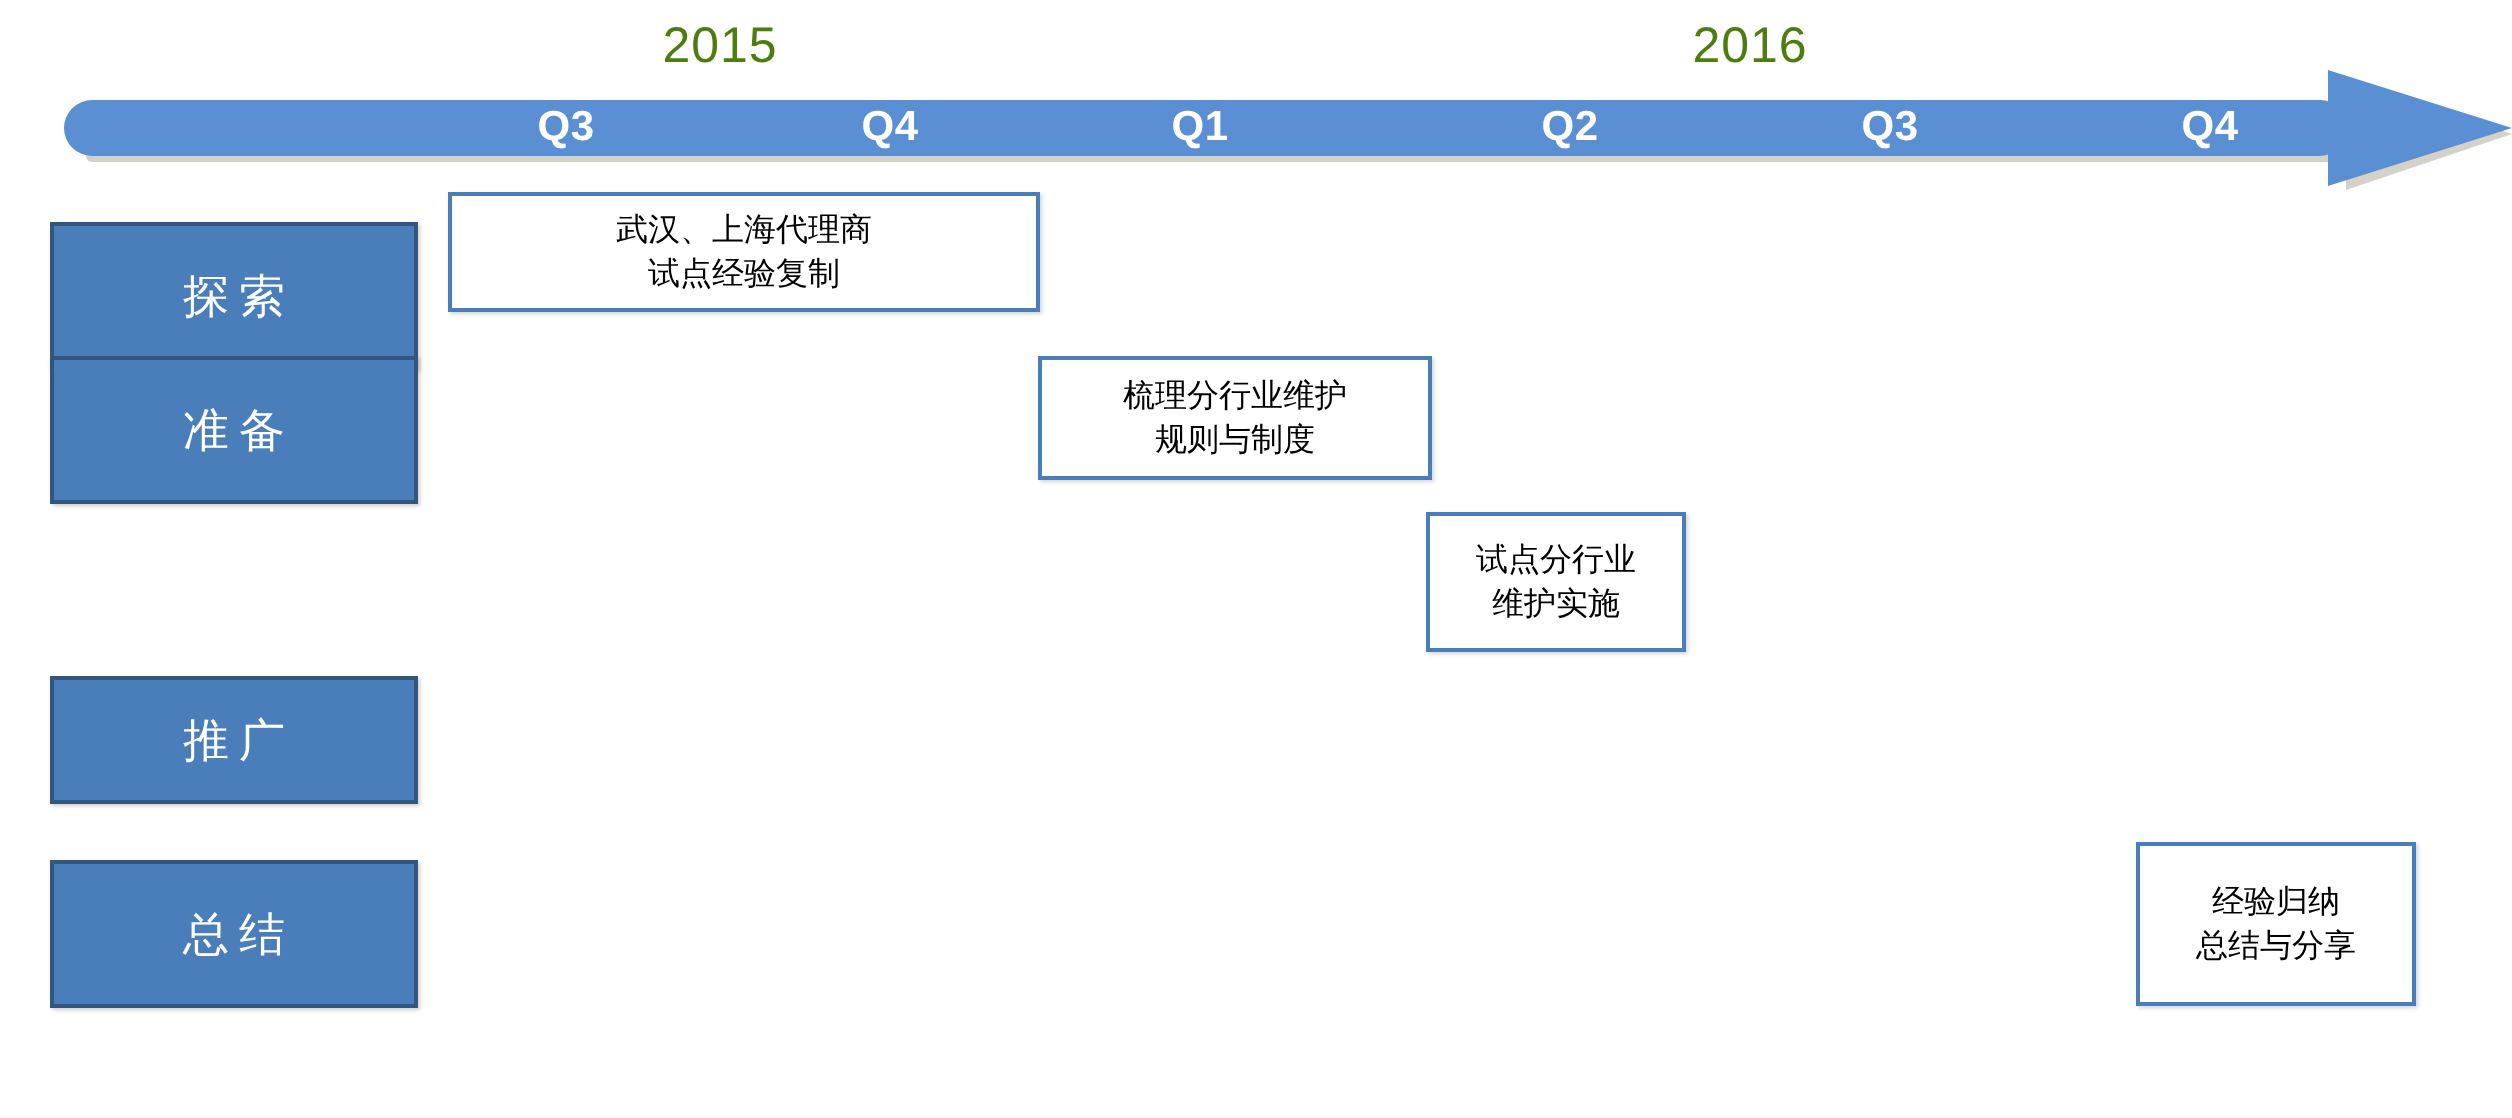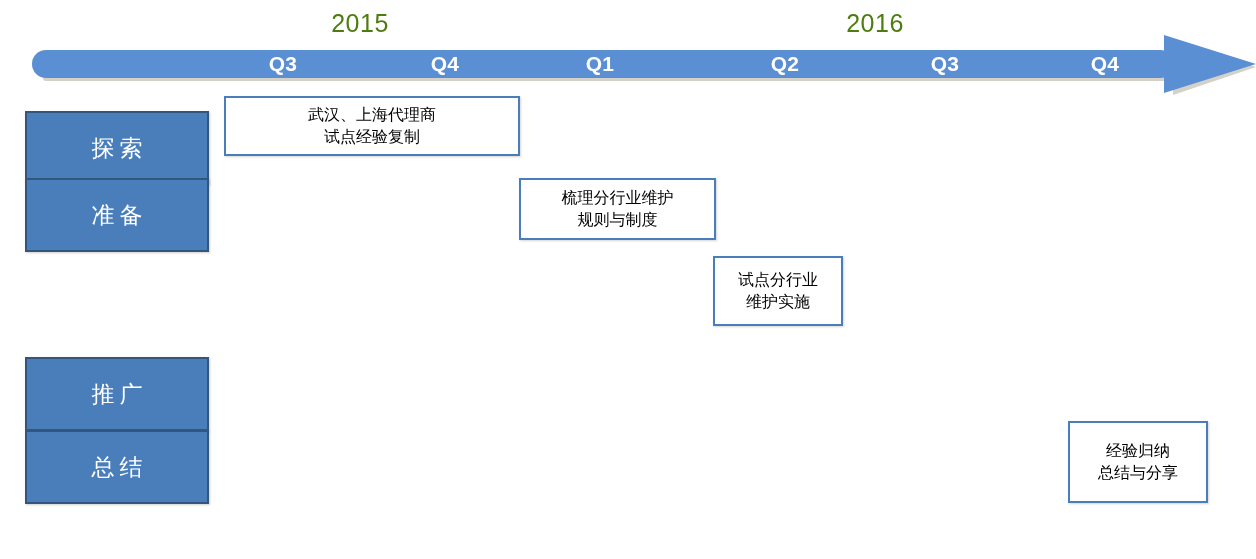--- a/index.html
+++ b/index.html
@@ -118,21 +118,21 @@
   <div class="quarter-label" id="q-3" style="left: 785px;">Q2</div>
   <div class="quarter-label" id="q-4" style="left: 945px;">Q3</div>
   <div class="quarter-label" id="q-5" style="left: 1105px;">Q4</div>
 
   <div class="phase-box" id="phase-0" style="top: 111px; height: 74px;">
     <span class="phase-label">探索</span>
   </div>
   <div class="phase-box" id="phase-1" style="top: 178px; height: 74px;">
     <span class="phase-label">准备</span>
   </div>
-  <div class="phase-box" id="phase-3" style="top: 357px; height: 74px;">
+  <div class="phase-box" id="phase-3" style="top: 338px; height: 64px;">
     <span class="phase-label">推广</span>
   </div>
   <div class="phase-box" id="phase-4" style="top: 430px; height: 74px;">
     <span class="phase-label">总结</span>
   </div>
 
   <div class="milestone-box" id="ms-0" style="left: 224px; top: 96px; width: 296px; height: 60px;">
     <div class="milestone-line">武汉、上海代理商</div>
     <div class="milestone-line">试点经验复制</div>
   </div>

